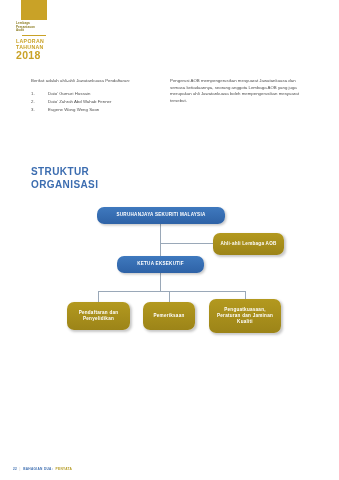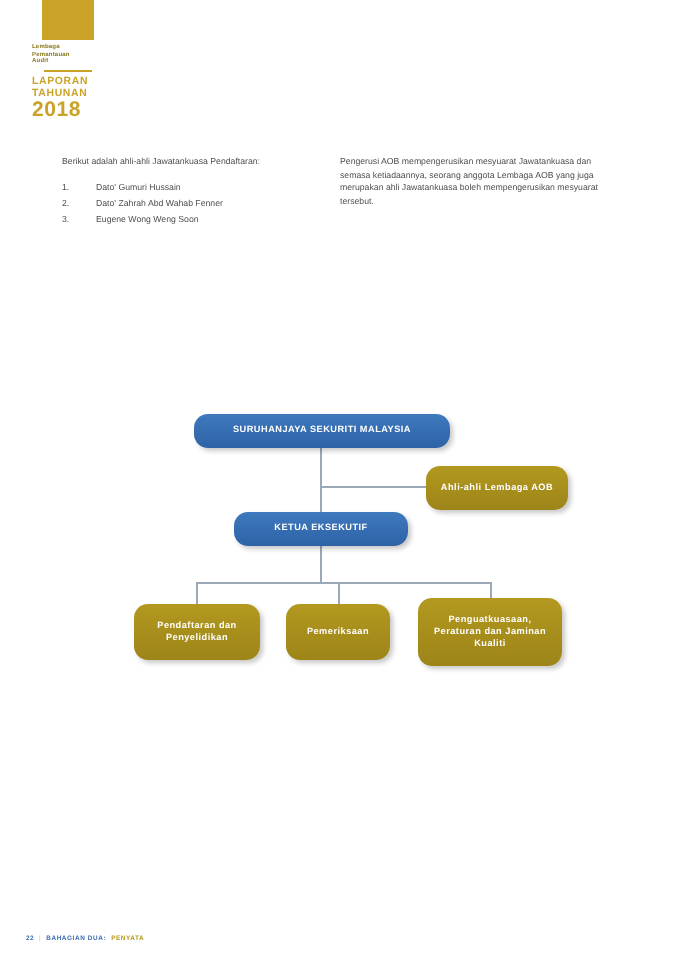--- a/index.html
+++ b/index.html
@@ -207,20 +207,22 @@
       <span class="nm">Eugene Wong Weng Soon</span>
     </li>
   </ul>
 </div>
 
 <div class="copy right">
   <p>Pengerusi AOB mempengerusikan mesyuarat Jawatankuasa dan semasa ketiadaannya, seorang anggota Lembaga AOB yang juga merupakan ahli Jawatankuasa boleh mempengerusikan mesyuarat tersebut.</p>
 </div>
 
 <div class="section-title">
+  <span>STRUKTUR</span>
+  <span>ORGANISASI</span>
 </div>
 
 <div class="org-chart">
 
   <div class="line v l-smm-ketua"></div>
   <div class="line h l-ahli-h"></div>
   <div class="line v l-ketua-down"></div>
   <div class="line h l-bus"></div>
   <div class="line v l-b1"></div>
   <div class="line v l-b2"></div>

